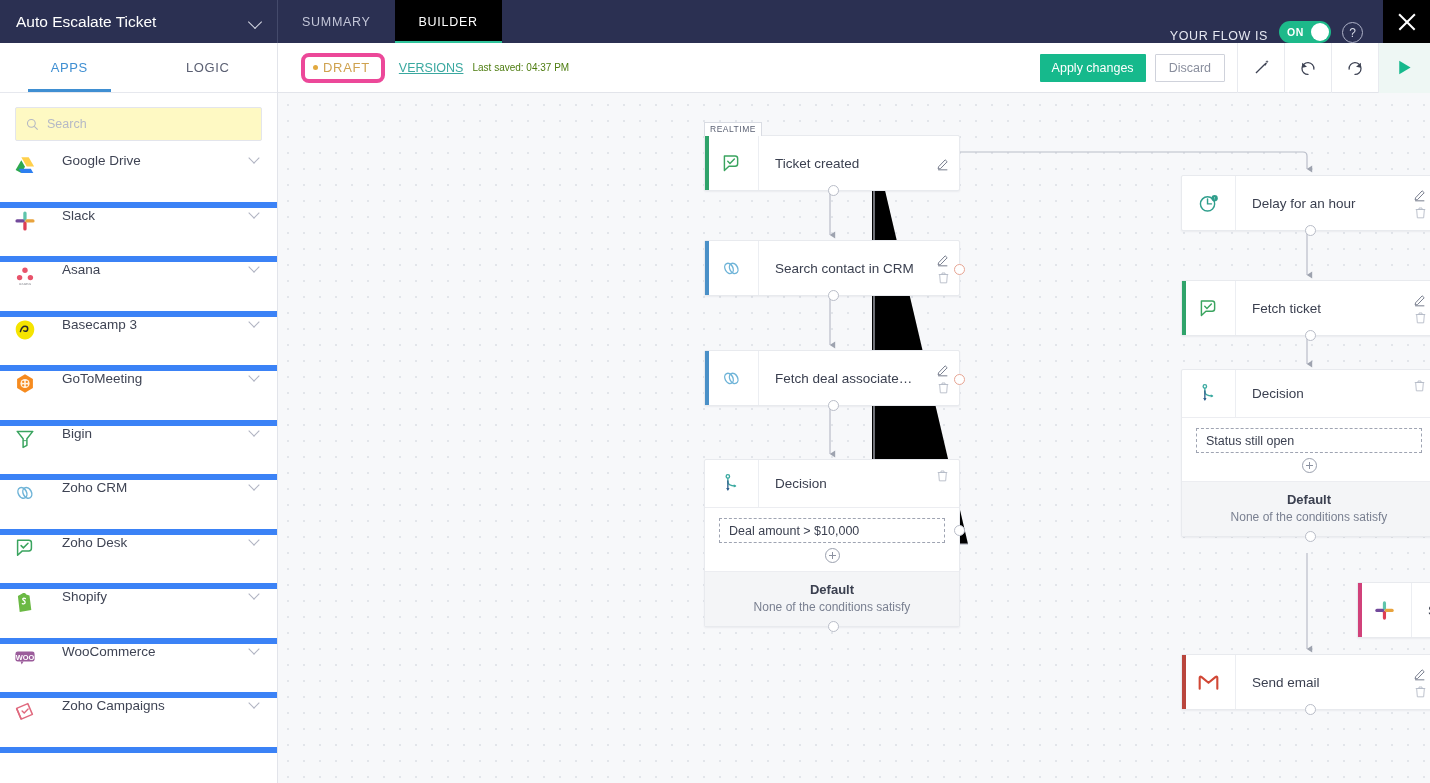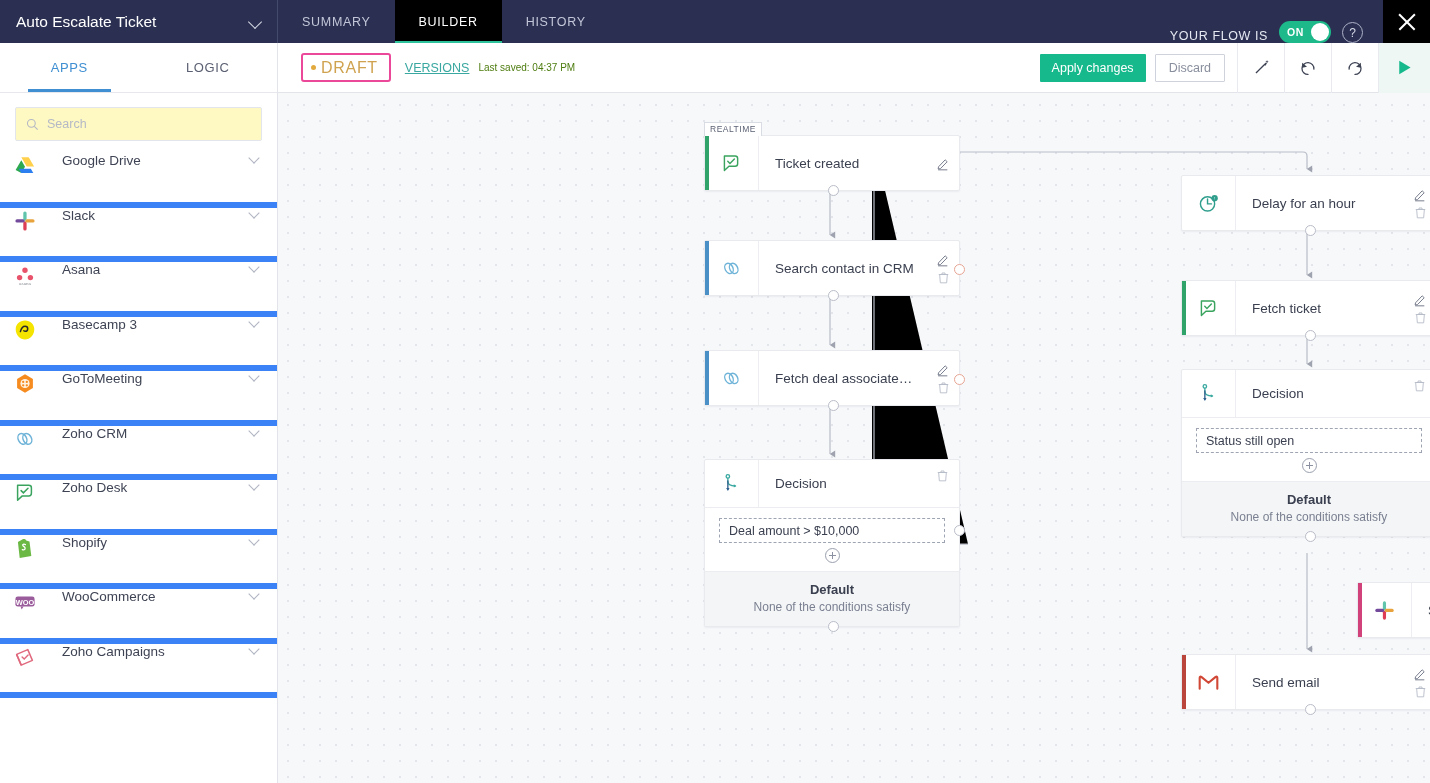--- a/index.html
+++ b/index.html
@@ -123,22 +123,22 @@
     border-bottom: 1.3px solid #b0b4c2; transform: rotate(45deg);
   }
 
   
   .subbar {
     position: absolute; top: 43px; left: 278px; width: 1152px; height: 50px;
     background: #fff; border-bottom: 1px solid #e2e4ea;
     display: flex; align-items: center; padding-left: 23px;
   }
   .draft-badge {
-    border: 2px solid #ec4899; color: #cfa24f; border-radius: 3px;
-    font-size: 16px; letter-spacing: .7px; padding: 3.5px 11px 3.5px 8px;
+    border: 4px solid #ec4899; color: #cfa24f; border-radius: 8px;
+    font-size: 13px; letter-spacing: .7px; padding: 3.5px 11px 3.5px 8px;
     display: flex; align-items: center; gap: 5px;
   }
   .draft-dot { width: 5px; height: 5px; border-radius: 50%; background: #e2a93f; }
   .versions-link {
     margin-left: 14px; color: #3aa8a0; font-size: 12.5px;
     text-decoration: underline; cursor: pointer;
   }
   .saved-text { margin-left: 9px; color: #4d7c0f; font-size: 10px; }
   .subbar-right { margin-left: auto; display: flex; align-items: stretch; height: 50px; }
   .apply-btn {
@@ -245,23 +245,20 @@
       <span class="flow-title">Auto Escalate Ticket</span>
       <span class="caret-down"></span>
     </div>
     <div class="top-tabs">
       <div class="top-tab">
         <span>SUMMARY</span>
       </div>
       <div class="top-tab active">
         <span>BUILDER</span>
       </div>
-      <div class="top-tab">
-        <span>HISTORY</span>
-      </div>
     </div>
     <div class="topbar-right">
       <span class="flow-status-label">YOUR FLOW IS</span>
       <div class="toggle">
         <span class="toggle-label">ON</span>
         <span class="toggle-knob"></span>
       </div>
       <div class="help-btn">
         <span>?</span>
       </div>
@@ -351,20 +348,32 @@
                 <path d="M12 2.3 19.9 6.9 19.9 16.1 12 20.7 4.1 16.1 4.1 6.9z" fill="#f68b1f"></path>
                 <circle cx="12" cy="11.5" r="4.6" fill="#fff2e0"></circle>
                 <circle cx="10.2" cy="9.9" r="1.15" fill="#f68b1f"></circle>
                 <circle cx="13.8" cy="9.9" r="1.15" fill="#f68b1f"></circle>
                 <circle cx="10.2" cy="13.3" r="1.15" fill="#f68b1f"></circle>
                 <circle cx="13.8" cy="13.3" r="1.15" fill="#f68b1f"></circle>
               </svg>
             </span>
           </div>
           <div class="app-name">GoToMeeting</div>
+          <span class="chev"></span>
+        </div>
+        <div class="app-row">
+          <div class="app-icon">
+            <span style="display: flex; align-items: center; justify-content: center; width: 24px; height: 24px;">
+              <svg viewBox="0 0 24 24" width="24" height="24">
+                <path d="M4.2 4.4h15.6l-5.9 7.3v6.6l-3.8 2.1v-8.7z" fill="none" stroke="#3aa45f" stroke-width="1.5" stroke-linejoin="round"></path>
+                <path d="M10.4 13.1c1.1.9 2.1.9 3.2 0" fill="none" stroke="#3aa45f" stroke-width="1.2"></path>
+              </svg>
+            </span>
+          </div>
+          <div class="app-name">Bigin</div>
           <span class="chev"></span>
         </div>
         <div class="app-row">
           <div class="app-icon">
             <span style="display: flex; align-items: center; justify-content: center; width: 24px; height: 24px;">
               <svg viewBox="0 0 24 24" width="24" height="24">
                 <ellipse cx="9.4" cy="11.9" rx="4.1" ry="5.6" fill="none" stroke="#6fb4d8" stroke-width="1.5" transform="rotate(-28 9.4 11.9)"></ellipse>
                 <ellipse cx="14.3" cy="11.9" rx="4.1" ry="5.6" fill="none" stroke="#6fb4d8" stroke-width="1.5" transform="rotate(-28 14.3 11.9)"></ellipse>
               </svg>
             </span>

